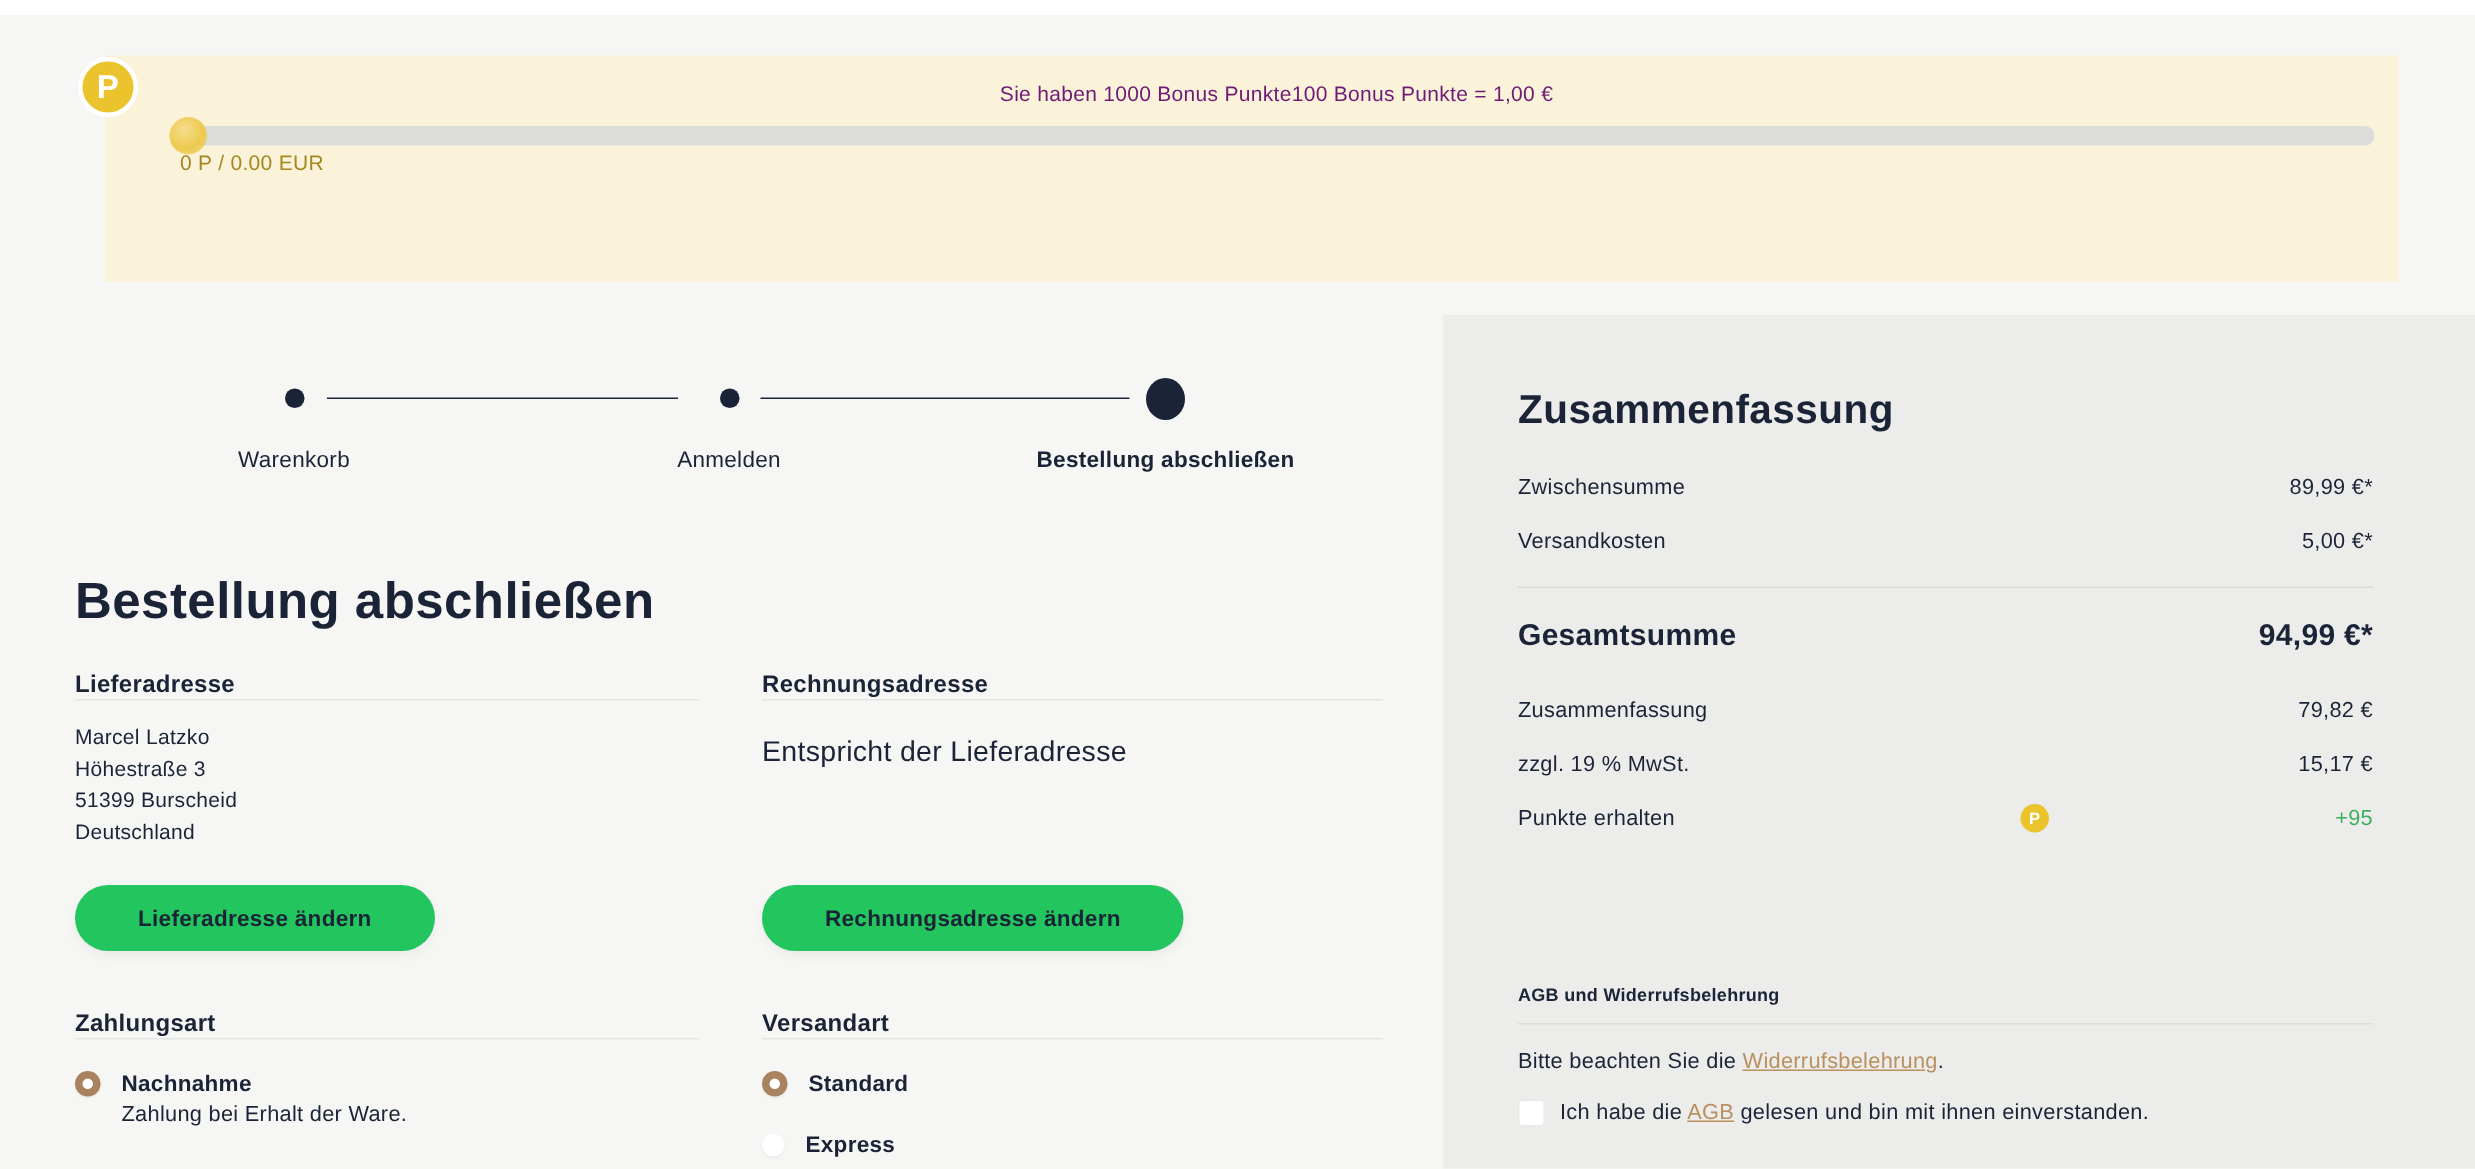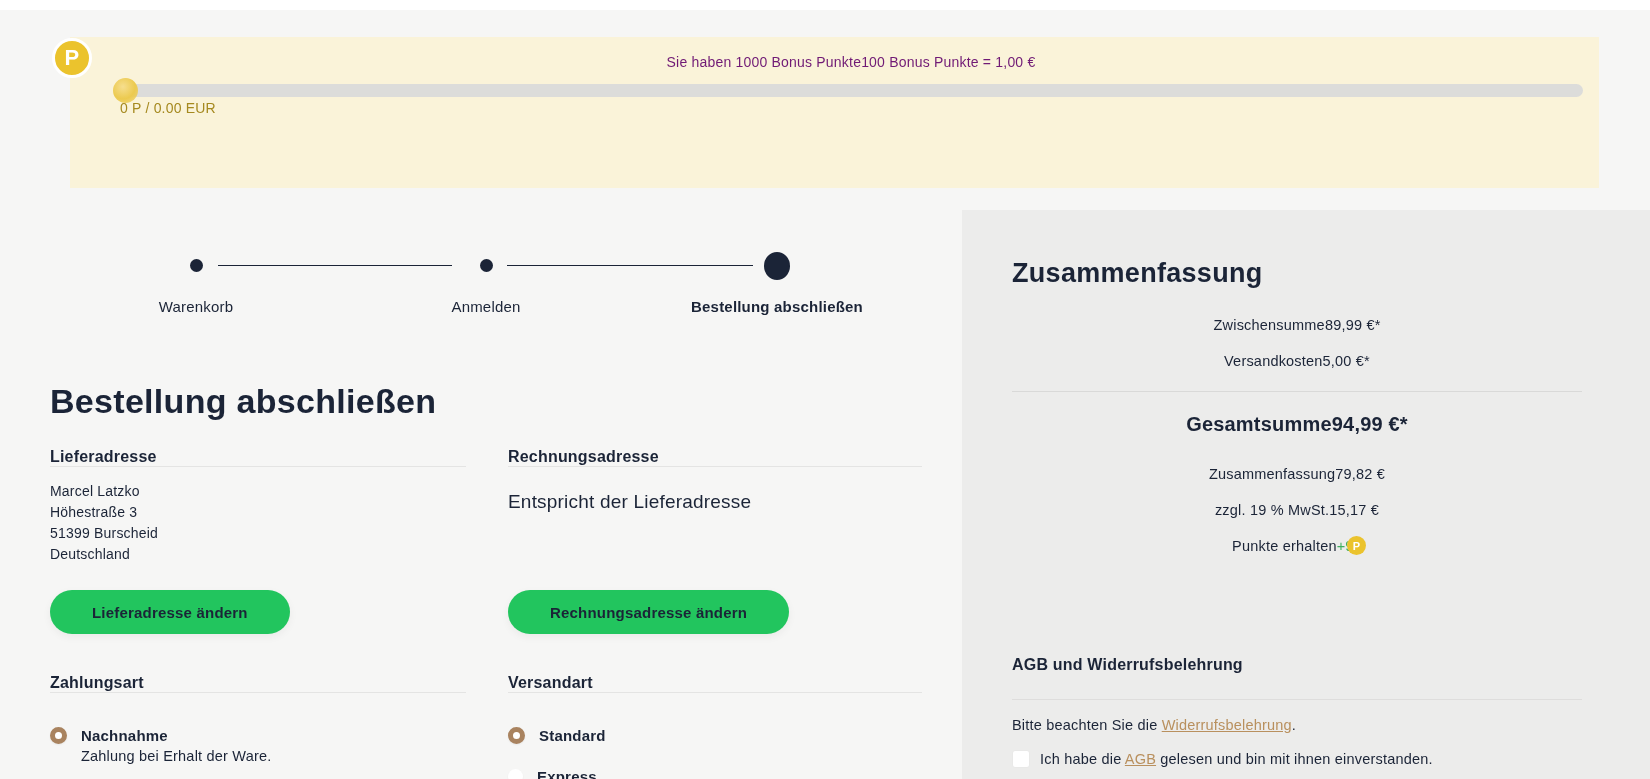--- a/index.html
+++ b/index.html
@@ -72,50 +72,50 @@
     padding:0 42px; cursor:pointer; letter-spacing:.2px;
     box-shadow:0 3px 8px rgba(0,0,0,.05);
   }
   .btn1 { left:50px; }
   .btn2 { left:508px; }
 
   .subsec { position:absolute; top:674px; }
   .subsec1 { left:50px; width:416px; }
   .subsec2 { left:508px; width:414px; }
 
-  .radio-row { display:flex; align-items:center; gap:14px; margin-top:34px; }
+  .radio-row { display:flex; align-items:center; gap:14px; margin-top:21px; }
   .radio {
     width:15px; height:15px; border-radius:50%; background:#ffffff; flex:0 0 auto;
     box-shadow:0 1px 2px rgba(0,0,0,.06);
   }
   .radio.checked { width:17px; height:17px; border:5px solid #a9835f; }
   .radio-label { font-size:15px; font-weight:bold; }
   .radio-desc { margin:4px 0 0 31px; font-size:14.5px; }
 
   
   .sidebar {
     position:absolute; left:962px; top:210px; width:688px; height:569px;
     background:#ececeb; padding:48px 68px 0 50px;
   }
   .summary-title { font-size:27px; font-weight:bold; letter-spacing:.3px; }
-  .sum-row { display:flex; justify-content:center; font-size:14.5px; margin-top:20px; position:relative; }
+  .sum-row { display:flex; justify-content:space-between; font-size:14.5px; margin-top:20px; position:relative; }
   .sum-row.first { margin-top:28px; }
   .sum-divider { height:1px; background:#d9d9d8; margin-top:22px; }
   .sum-row.total { font-size:20px; font-weight:bold; margin-top:21px; }
   .sum-row.netgap { margin-top:30px; }
   .points-badge-sm {
     position:absolute; left:335px; top:-2px;
     width:19px; height:19px; border-radius:50%;
     background:#ebc32d; color:#ffffff; font-size:11px; font-weight:bold;
     display:flex; align-items:center; justify-content:center;
   }
   .green { color:#3eaf5e; }
 
   .terms { margin-top:102px; }
-  .terms-title { font-size:16px; font-weight:bold; padding-bottom:25px; border-bottom:1px solid #dedddc; }
+  .terms-title { font-size:12px; font-weight:bold; padding-bottom:12px; border-bottom:1px solid #dedddc; }
   .terms-notice { margin-top:17px; font-size:14.5px; }
   a.inline-link { color:#b9905e; text-decoration:underline; cursor:pointer; }
   .terms-check { display:flex; align-items:flex-start; gap:10px; margin-top:18px; font-size:14.5px; }
   .checkbox {
     width:18px; height:18px; background:#ffffff; border-radius:3px;
     border:1px solid #e9e9e8; flex:0 0 auto; margin-top:-1px; cursor:pointer;
   }
 </style>
 </head>
 <body>

